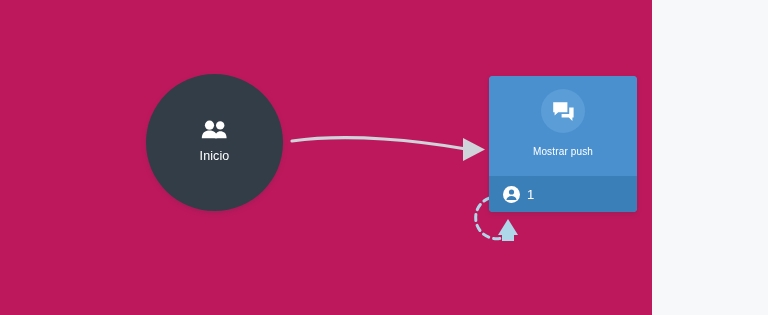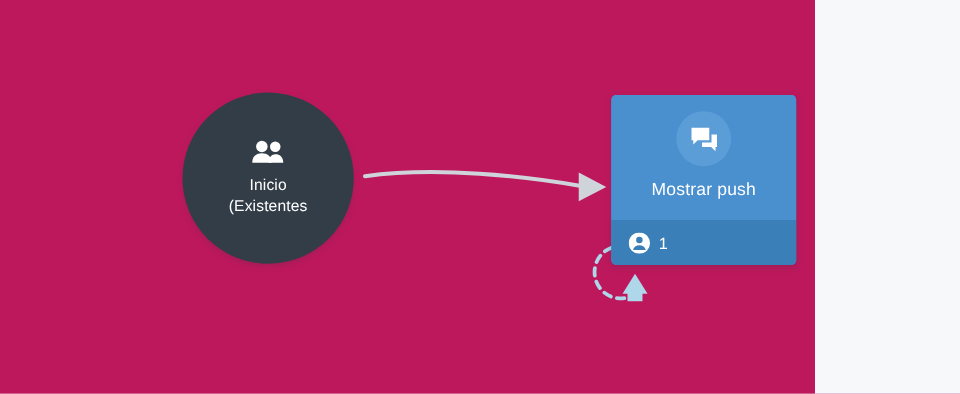--- a/index.html
+++ b/index.html
@@ -92,21 +92,21 @@
     height: 44px;
     border-radius: 50%;
     background: #5b9dd6;
     display: flex;
     align-items: center;
     justify-content: center;
     margin-bottom: 11px;
   }
   .card-title {
     color: #ffffff;
-    font-size: 14px;
+    font-size: 10px;
     line-height: 15px;
     text-align: center;
     letter-spacing: 0.15px;
     white-space: nowrap;
   }
   .card-footer {
     flex: 0 0 36px;
     height: 36px;
     background: #3b7fb8;
     display: flex;
@@ -148,21 +148,20 @@
   <div class="node-circle">
     <span class="circle-icon">
       <svg width="27" height="19" viewBox="0 0 27 19" xmlns="http://www.w3.org/2000/svg">
         <circle cx="8.5" cy="5.2" r="4.6" fill="#ffffff"></circle>
         <circle cx="19.2" cy="5.4" r="4.2" fill="#ffffff"></circle>
         <path d="M0.8 18.2 C0.8 12.9 4.2 10.6 8.5 10.6 C12.8 10.6 16.2 12.9 16.2 18.2 Z" fill="#ffffff"></path>
         <path d="M13.9 18.2 C13.9 13.6 16.3 11.3 19.4 11.3 C22.6 11.3 25.6 13.3 25.6 18.2 Z" fill="#ffffff"></path>
       </svg>
     </span>
     <div class="circle-label">Inicio</div>
-    <div class="circle-label">(Existentes</div>
   </div>
 
   <div class="node-card">
     <div class="card-body">
       <div class="card-icon-circle">
         <span style="line-height:0;">
           <svg width="23" height="21" viewBox="0 0 23 21" xmlns="http://www.w3.org/2000/svg">
             <path d="M1.2 1.2 H15.4 V11.2 H6.2 L2.6 14.6 V11.2 H1.2 Z" fill="#ffffff"></path>
             <path d="M17.2 6.6 H21.6 V16.6 H20.4 V20.0 L16.9 16.6 H9.6 V13.0 H17.2 Z" fill="#ffffff"></path>
           </svg>

